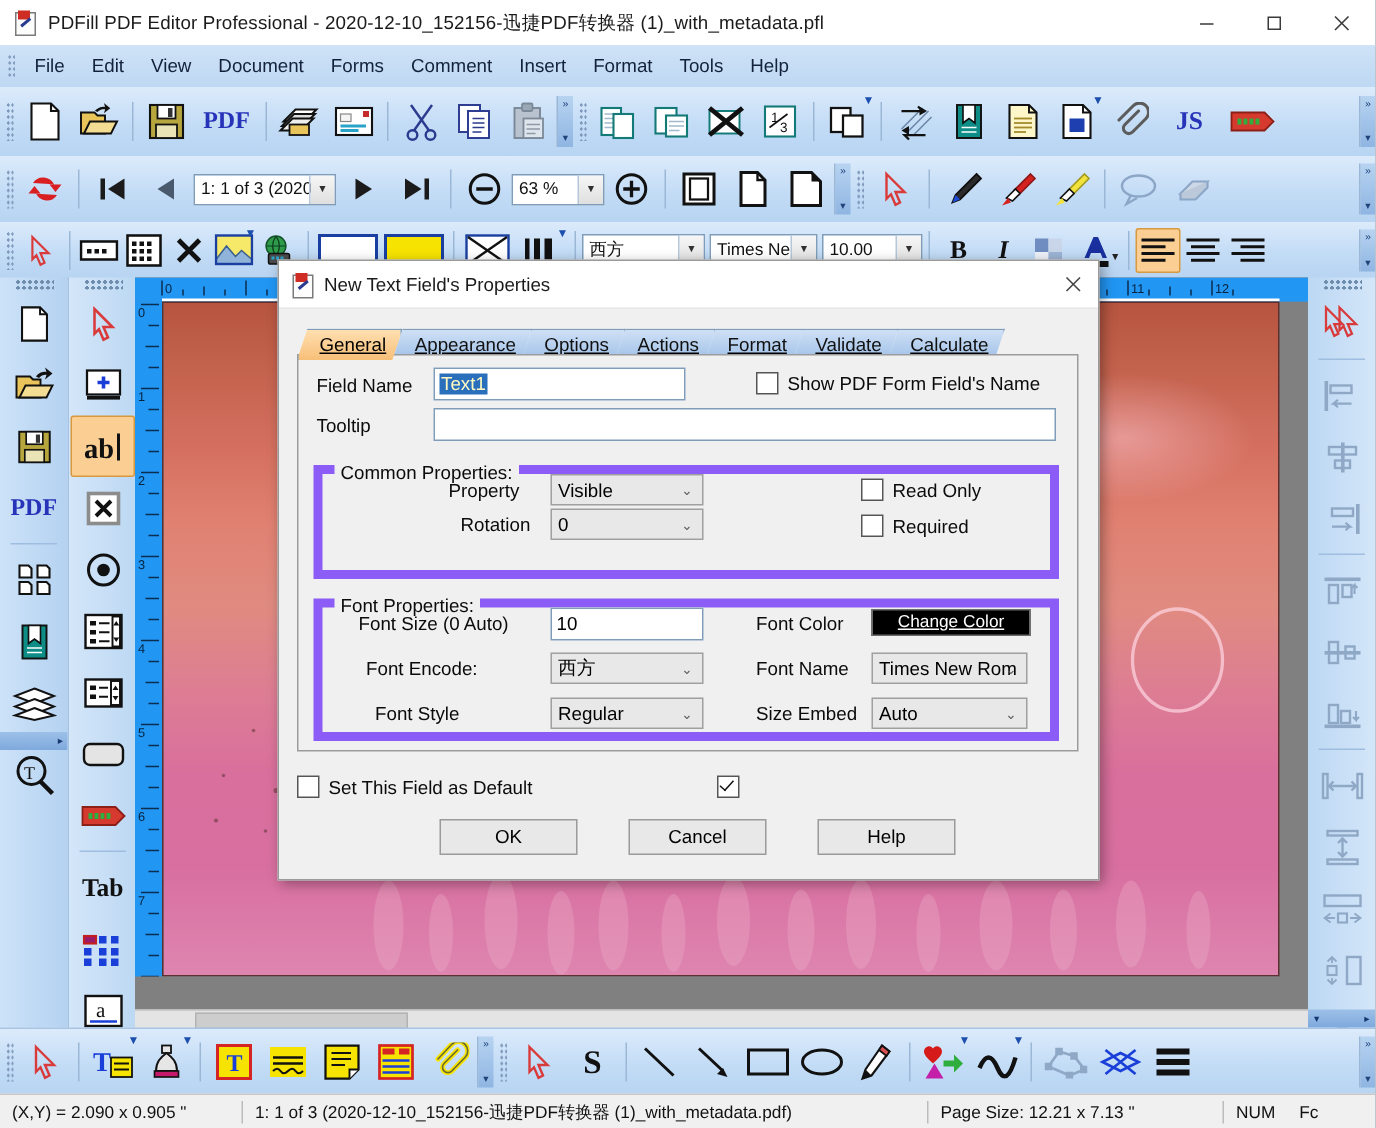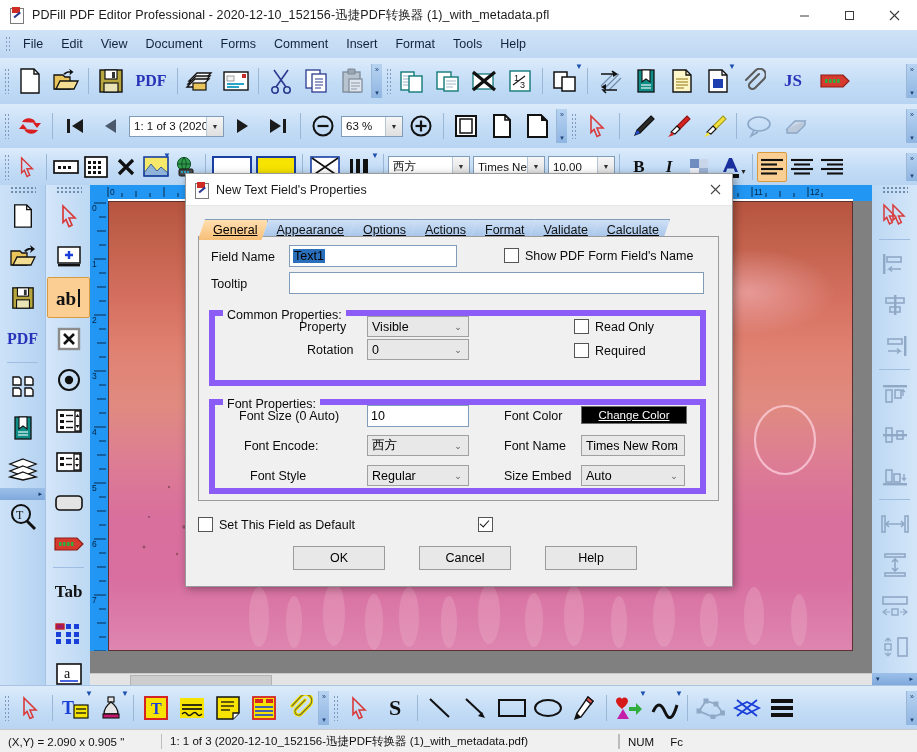--- a/index.html
+++ b/index.html
@@ -108,21 +108,21 @@
   .tabstrip{position:relative;height:22px;margin:12px 0 0 12px;display:flex;align-items:flex-end;text-decoration:underline;}
   .tab{position:relative;height:20px;line-height:20px;padding:0 10px 0 14px;font-size:12.5px;
     color:#111;background:linear-gradient(#cfe0f5,#9fc0e8);
     border:1px solid #7f9db9;border-bottom:none;margin-right:-7px;
     clip-path:polygon(7px 0,100% 0,calc(100% - 7px) 100%,0 100%);}
   .tab.sel{background:linear-gradient(#ffdfb0,#f7bf78);z-index:5;color:#000;}
 
   .lbl{position:absolute;font-size:12.5px;color:#0b0b0b;white-space:nowrap;}
   .txtin{position:absolute;background:#fff;border:1px solid #7f9db9;box-sizing:border-box;
     font-size:12.5px;color:#000;display:flex;align-items:center;padding-left:3px;}
-  .sel-hl{background:#2a6fbb;color:#000000;padding:0 1px;}
+  .sel-hl{background:#2a6fbb;color:#fef9c3;padding:0 1px;}
   .combo{position:absolute;height:21px;background:#e8e8e8;border:1px solid #a0a0a0;
     box-sizing:border-box;font-size:12.5px;color:#000;display:flex;align-items:center;
     padding-left:4px;white-space:nowrap;overflow:hidden;}
   .combo .cb-arw{position:absolute;right:2px;top:0;height:19px;width:16px;
     display:flex;align-items:center;justify-content:center;color:#5d5d5d;font-size:9px;}
   .grp{position:absolute;border:6px solid #8b5cf6;box-sizing:border-box;}
   .grp>.cap{position:absolute;left:8px;top:-8px;background:#f0f0f0;padding:0 4px;font-size:12.5px;color:#0b0b0b;}
   .cbx{position:absolute;display:flex;align-items:center;gap:6px;font-size:12.5px;color:#0b0b0b;white-space:nowrap;}
   .cbx .bx{width:13px;height:13px;background:#fff;border:1px solid #555;flex:none;position:relative;}
   .cbx .bx.ck::after{content:"";position:absolute;left:3px;top:0px;width:4px;height:8px;
@@ -1390,18 +1390,19 @@
         <i>»</i>
         <i>▾</i>
       </div>
   </div>
 
   <div class="statusbar">
     <div class="stcell" style="min-width:145px">(X,Y) = 2.090 x 0.905 "</div>
     <div class="stsep"></div>
     <div class="stcell" style="min-width:440px">1: 1 of 3 (2020-12-10_152156-迅捷PDF转换器 (1)_with_metadata.pdf)</div>
     <div class="stsep"></div>
+    <div class="stcell" style="min-width:180px">Page Size: 12.21 x 7.13 "</div>
     <div class="stsep"></div>
     <div class="stcell">NUM</div>
     <div class="stcell">Fc</div>
   </div>
 
 </div>
 
 </body></html>

